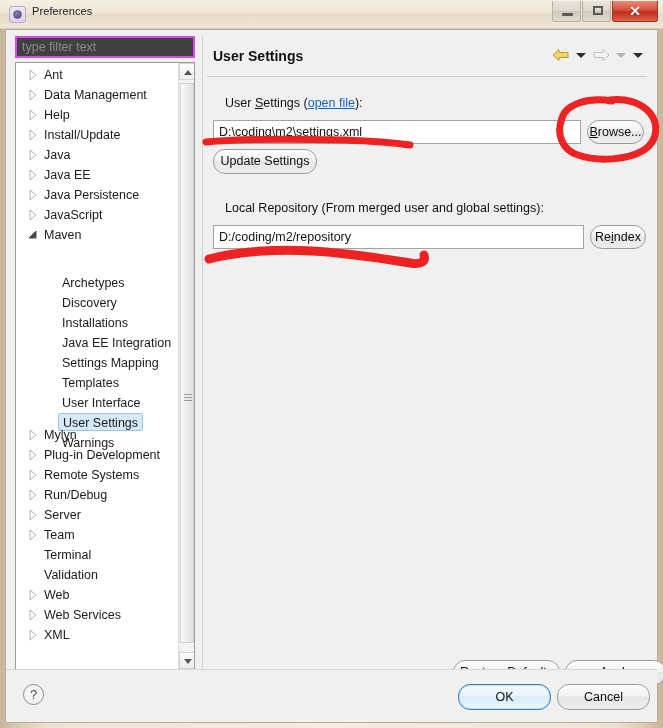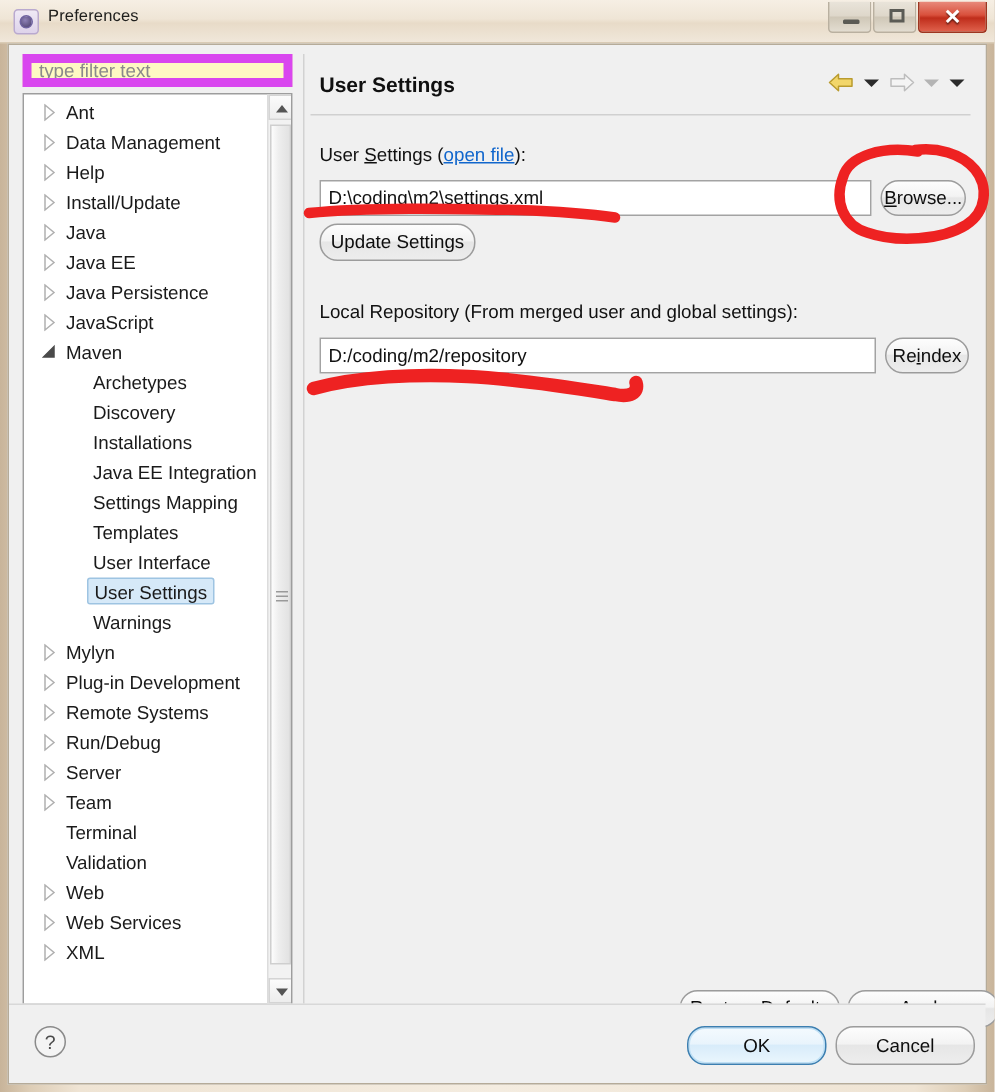--- a/index.html
+++ b/index.html
@@ -111,22 +111,22 @@
     width: 651px; height: 640px;
     background: #f0f0f0;
   }
 
   
   .filter-box {
     position: absolute;
     left: 9px; top: 6px;
     width: 180px; height: 22px;
     box-sizing: border-box;
-    background: #fef9c3;
-    border: 6px solid #d946ef;
+    background: #404040;
+    border: 2px solid #d946ef;
     font-size: 12.5px;
     color: #8a8a8a;
     padding: 3px 5px;
     outline: none;
     font-family: "Liberation Sans", sans-serif;
   }
   .filter-box::placeholder { color: #8a8a8a; opacity: 1; }
 
   .tree-panel {
     position: absolute;
@@ -149,21 +149,21 @@
     font-size: 12.5px;
     color: #1a1a1a;
     white-space: nowrap;
     padding-left: 4px;
     cursor: default;
   }
   
   .tri { position: absolute; left: 12px; top: 4px; }
   .lbl { position: absolute; top: 0; }
   .lvl1 .lbl { left: 28px; }
-  .lvl2 .lbl { left: 46px; }
+  .lvl2 .lbl { left: 46px; margin-top: 28px; }
   .tree-item.selected .lbl {
     background: #d6e9f8;
     border: 1px solid #9ec4e2;
     border-radius: 2px;
     padding: 0 4px;
     margin-left: -4px;
     line-height: 18px;
     height: 18px;
     top: 0px;
     box-sizing: border-box;
@@ -291,20 +291,21 @@
     border-right: 5px solid transparent;
     border-top: 5px solid #2b2b2b;
   }
   .chev.dim i { border-top-color: #b4b4b4; }
 
   .field-label {
     position: absolute;
     font-size: 12.5px;
     color: #111;
     white-space: nowrap;
+    margin-left: 12px;
   }
   .field-label u { text-decoration: underline; }
   .link {
     color: #1166cc;
     text-decoration: underline;
   }
 
   .textfield {
     position: absolute;
     box-sizing: border-box;

